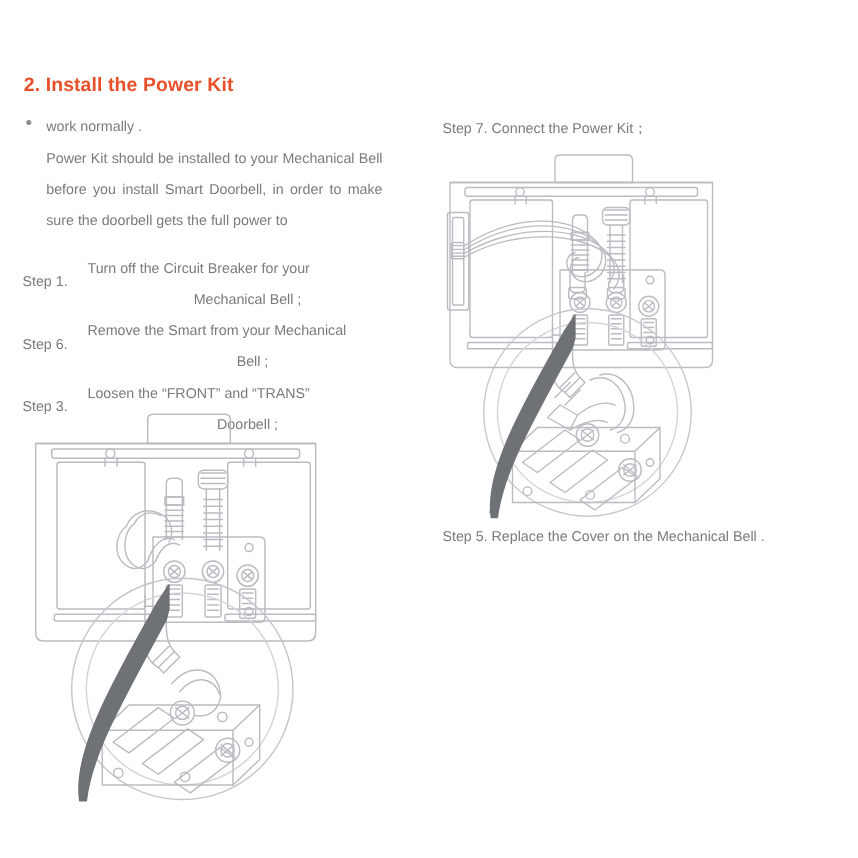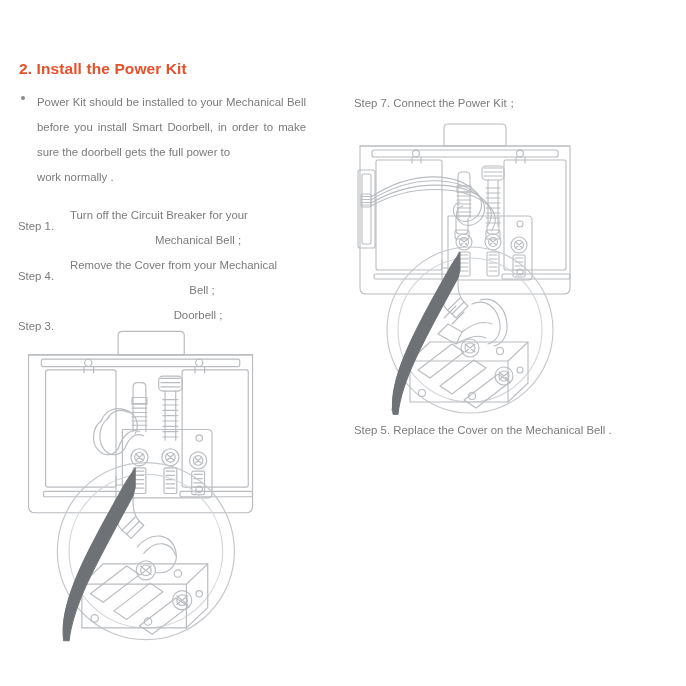--- a/index.html
+++ b/index.html
@@ -59,38 +59,39 @@
 <body>
 
 <div class="page">
 
   <div class="heading">2. Install the Power Kit</div>
 
   <div class="col-left">
 
     <div class="bullet-row">
       <span class="bullet-dot"></span>
+      <div class="para last-left">work normally .</div>
       <div class="para">Power Kit should be installed to your Mechanical Bell before you install Smart Doorbell, in order to make sure the doorbell gets the full power to</div>
-      <div class="para last-left">work normally .</div>
     </div>
 
     <div class="step-row">
       <span class="step-lbl">Step 1.</span>
       <div class="step-body">Turn off the Circuit Breaker for your</div>
       <div class="step-body nojust" style="margin-left:72px">Mechanical Bell ;</div>
     </div>
 
     <div class="step-row">
-      <span class="step-lbl">Step 4.</span>
-      <div class="step-body">Remove the Cover from your Mechanical</div>
+      <span class="step-lbl">Step 6.</span>
+      <div class="step-body">Remove the Smart from your Mechanical</div>
       <div class="step-body nojust" style="margin-left:80px">Bell ;</div>
     </div>
 
     <div class="step-row">
       <span class="step-lbl">Step 3.</span>
+      <div class="step-body">Loosen the “FRONT” and “TRANS”</div>
       <div class="step-body nojust" style="margin-left:72px">Doorbell ;</div>
     </div>
 
   </div>
 
   <div class="right-line r-step4">Step 7. Connect the Power Kit；</div>
   <div class="right-line r-step5">Step 5. Replace the Cover on the Mechanical Bell .</div>
 
   <div class="fig fig-right">
     <svg width="240" height="300" viewBox="0 0 240 300">

